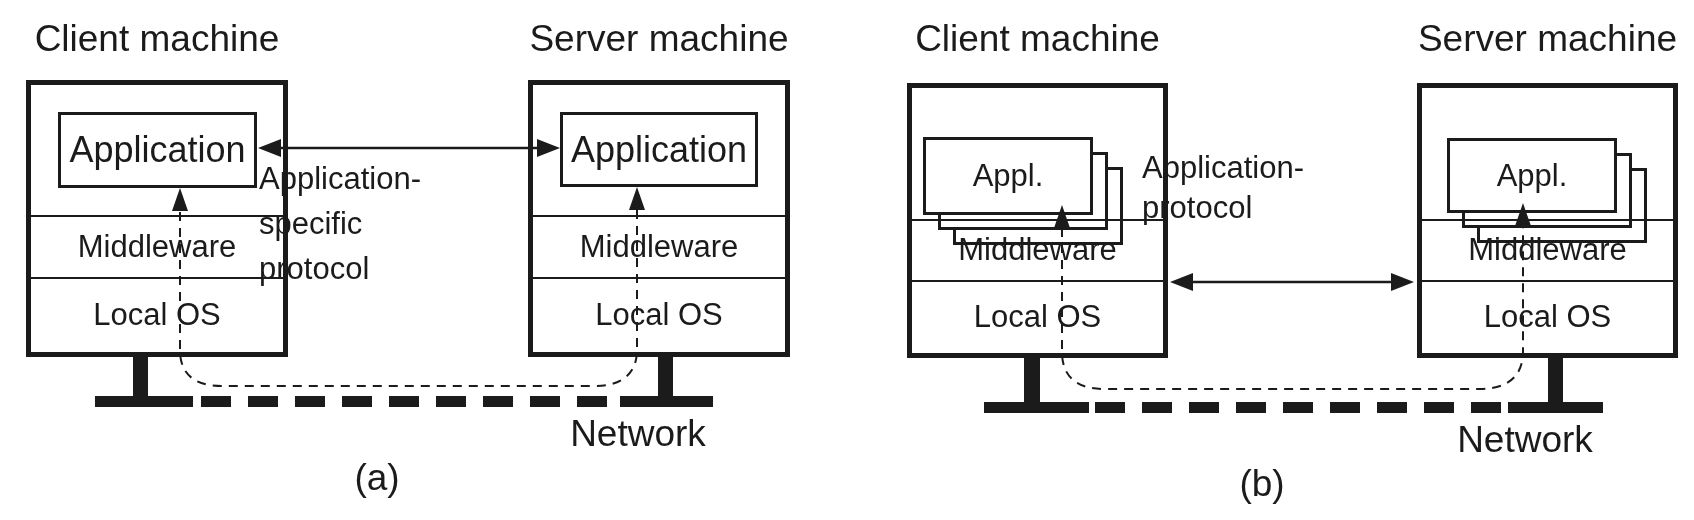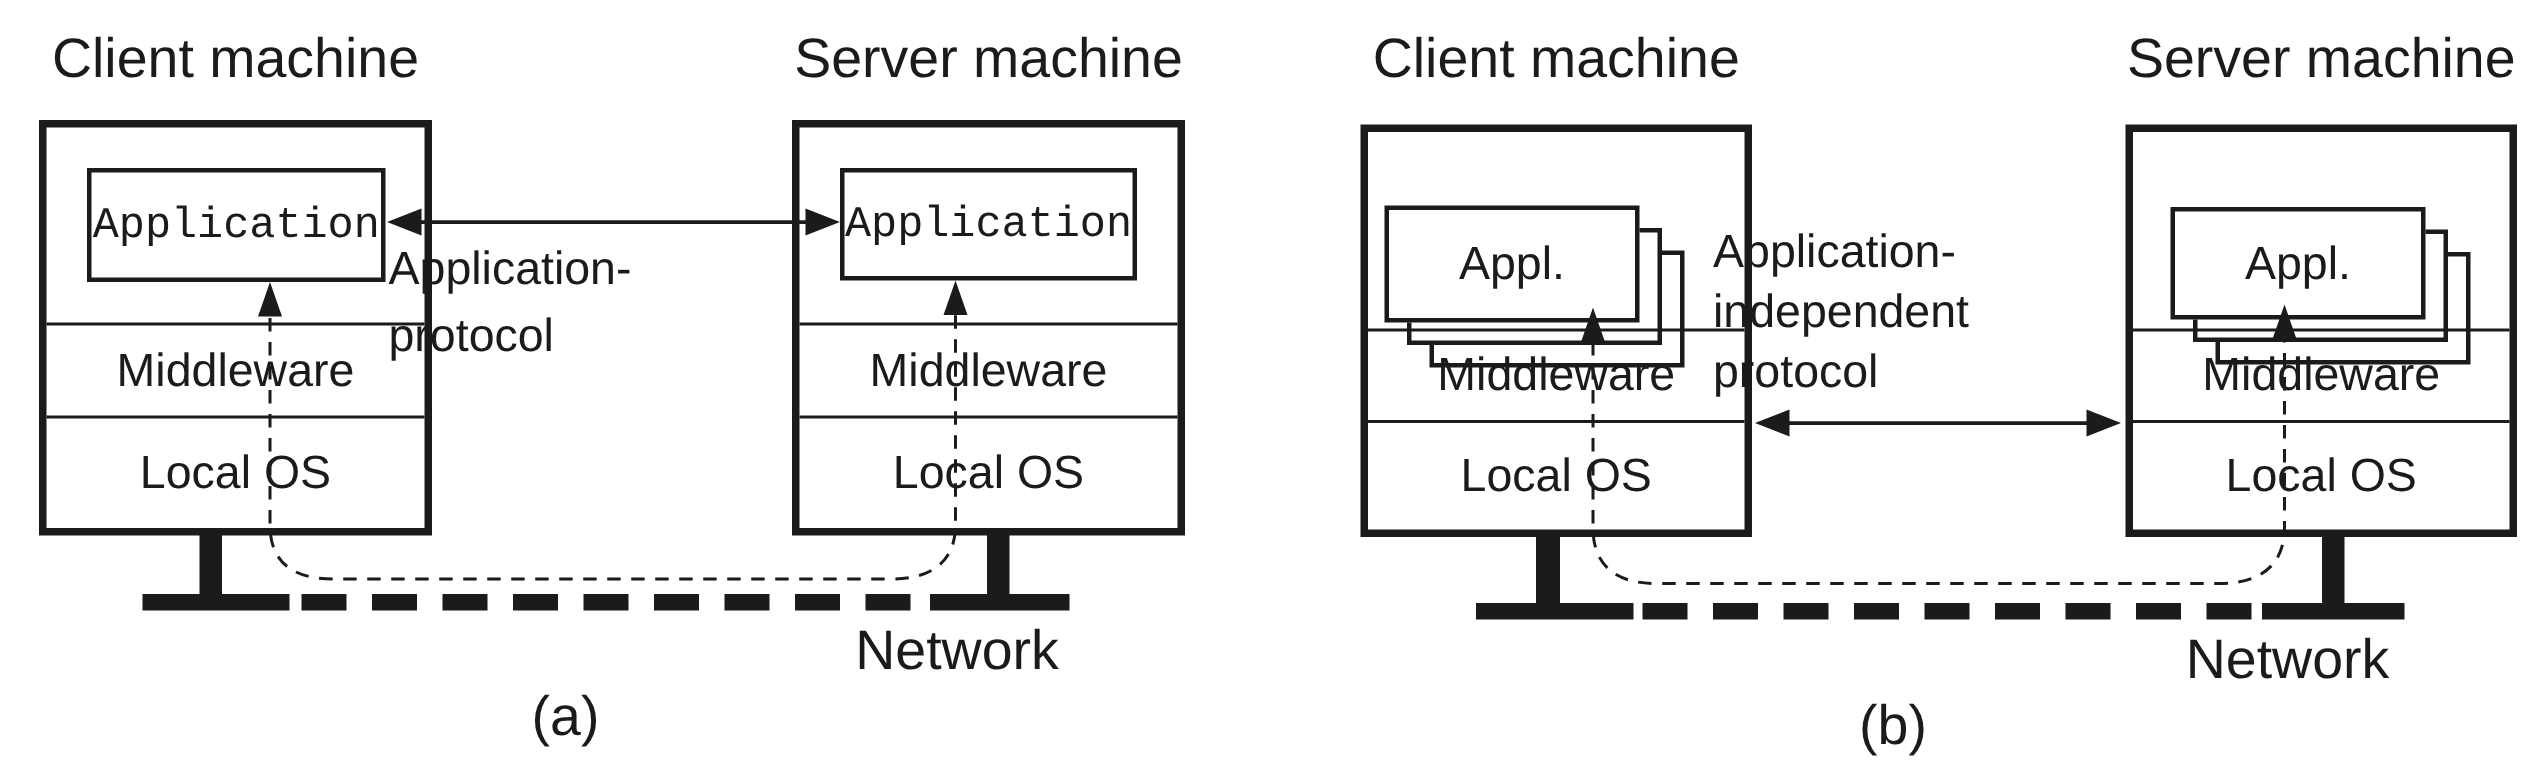--- a/index.html
+++ b/index.html
@@ -10,21 +10,21 @@
   }
   .label { position:absolute; text-align:center; font-size:37px; line-height:34px; white-space:nowrap; }
   .machine {
     position:absolute; box-sizing:border-box; border:5px solid var(--ink);
     background:var(--bg);
   }
   .divider { position:absolute; left:0; right:0; height:2px; background:var(--ink); }
   .rowlabel { position:absolute; left:0; right:0; text-align:center; font-size:31px; line-height:34px; }
   .appbox {
     position:absolute; box-sizing:border-box; border:3px solid var(--ink); background:var(--bg);
-    display:flex; align-items:center; justify-content:center; font-size:29px;font-family:Liberation Mono, monospace;
+    display:flex; align-items:center; justify-content:center; font-size:36px;
   }
   .stackbox {
     position:absolute; box-sizing:border-box; border:3px solid var(--ink); background:var(--bg);margin-top:40px;
   }
   .stackbox.front { display:flex; align-items:center; justify-content:center; font-size:31px; }
   .proto { position:absolute; text-align:left; font-size:31px; }
   svg.overlay { position:absolute; left:0; top:0; pointer-events:none; }
   svg .ink { stroke:var(--ink); }
   svg .fillink { fill:var(--ink); }
 </style>
@@ -51,20 +51,21 @@
       <span>Application</span>
     </div>
     <div class="divider" style="top:130px;"></div>
     <div class="rowlabel" style="top:145px;">Middleware</div>
     <div class="divider" style="top:192px;"></div>
     <div class="rowlabel" style="top:213px;">Local OS</div>
   </div>
 
   <div class="proto" style="left:259px; top:156px; width:300px; line-height:45px;">
     <div>Application-</div>
+    <div>specific</div>
     <div>protocol</div>
   </div>
 
   <div class="label" style="left:538px; top:417px; width:200px;">Network</div>
   <div class="label" style="left:327px; top:461px; width:100px;">(a)</div>
 
   <div class="label" style="left:907px; top:22px; width:261px;">Client machine</div>
   <div class="label" style="left:1417px; top:22px; width:261px;">Server machine</div>
 
   <div class="machine" style="left:907px; top:83px; width:261px; height:275px;">
@@ -86,21 +87,20 @@
       <span>Appl.</span>
     </div>
     <div class="divider" style="top:131px;"></div>
     <div class="rowlabel" style="top:145px;">Middleware</div>
     <div class="divider" style="top:192px;"></div>
     <div class="rowlabel" style="top:212px;">Local OS</div>
   </div>
 
   <div class="proto" style="left:1142px; top:148px; width:300px; line-height:40px;">
     <div>Application-</div>
-    <div>independent</div>
     <div>protocol</div>
   </div>
 
   <div class="label" style="left:1425px; top:423px; width:200px;">Network</div>
   <div class="label" style="left:1212px; top:467px; width:100px;">(b)</div>
 
   <svg class="overlay" width="1694" height="520" viewBox="0 0 1694 520">
 
     <g>
       <line class="ink" x1="262" y1="148" x2="556" y2="148" stroke-width="2.5"></line>

